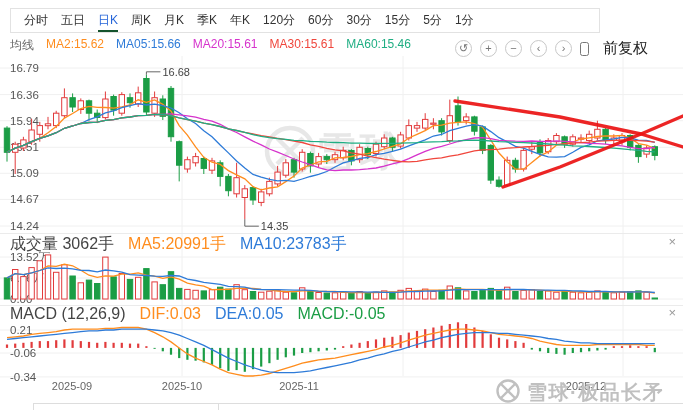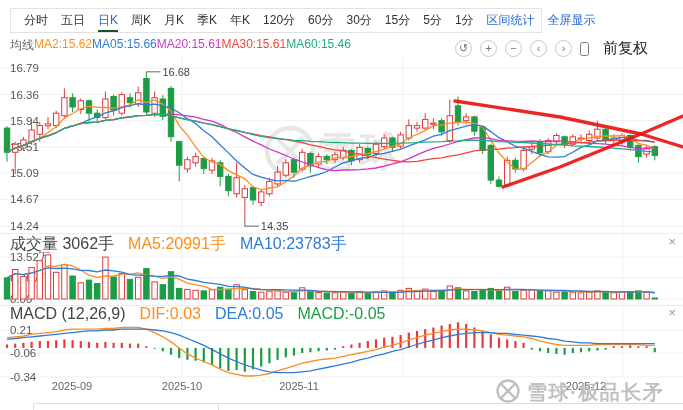--- a/index.html
+++ b/index.html
@@ -1,25 +1,25 @@
 <!DOCTYPE html>
 <html><head>
 <meta charset="utf-8">
 <style>
   html,body{margin:0;padding:0;background:#fff;}
   #app{position:relative;width:683px;height:410px;background:#fff;overflow:hidden;
        font-family:"Liberation Sans","DejaVu Sans",sans-serif;}
-  .toolbar{position:absolute;left:10px;top:8px;width:532px;height:25px;box-sizing:border-box;
+  .toolbar{position:absolute;left:10px;top:8px;width:590px;height:25px;box-sizing:border-box;
            border:1px solid #e2e2e2;background:#fff;display:flex;align-items:stretch;
            font-size:12px;color:#333;padding:0 14px 0 13px;z-index:3;}
   .tab{margin-right:13px;line-height:23px;height:23px;box-sizing:border-box;cursor:pointer;white-space:nowrap;}
   .tab.active{color:#2766d9;border-bottom:2px solid #14532d;}
   .tb-links{margin-left:auto;display:flex;gap:13px;color:#2766d9;line-height:23px;}
   .tb-links span{cursor:pointer;white-space:nowrap;}
-  .legend-row{position:absolute;left:10px;top:37px;display:flex;gap:0;font-size:12px;color:#666;z-index:3;}
+  .legend-row{position:absolute;left:10px;top:37px;display:flex;gap:12px;font-size:12px;color:#666;z-index:3;}
   .legend-row b{font-weight:normal;}
   .controls{position:absolute;top:39px;right:35px;display:flex;align-items:center;gap:8px;z-index:3;}
   .cbtn{width:17px;height:17px;box-sizing:border-box;border:1px solid #c8c8c8;border-radius:50%;
         color:#777;font-size:11px;line-height:15px;text-align:center;cursor:pointer;background:#fff;}
   .phone{width:9px;height:14px;box-sizing:border-box;border:1.5px solid #777;border-radius:2.5px;cursor:pointer;}
   .adjust{font-size:15px;color:#222;margin-left:6px;cursor:pointer;}
   .panel-header{position:absolute;left:10px;display:flex;gap:14px;font-size:16px;z-index:3;white-space:nowrap;}
   .close-x{position:absolute;right:7px;color:#999;font-size:13px;cursor:pointer;z-index:3;line-height:13px;}
   #plot{position:absolute;left:0;top:0;z-index:1;}
 </style>
@@ -437,24 +437,20 @@
         <span class="tab">月K</span>
         <span class="tab">季K</span>
         <span class="tab">年K</span>
         <span class="tab">120分</span>
         <span class="tab">60分</span>
         <span class="tab">30分</span>
         <span class="tab">15分</span>
         <span class="tab">5分</span>
         <span class="tab">1分</span>
       </div>
-    <div class="tb-links">
-        <span>区间统计</span>
-        <span>全屏显示</span>
-      </div>
   </div>
 
   <div class="legend-row">
     <b>均线</b>
   <span style="color: rgb(255, 141, 30);">MA2:15.62</span>
       <span style="color: rgb(46, 123, 216);">MA05:15.66</span>
       <span style="color: rgb(214, 51, 204);">MA20:15.61</span>
       <span style="color: rgb(240, 70, 60);">MA30:15.61</span>
       <span style="color: rgb(31, 174, 131);">MA60:15.46</span>
     </div>

